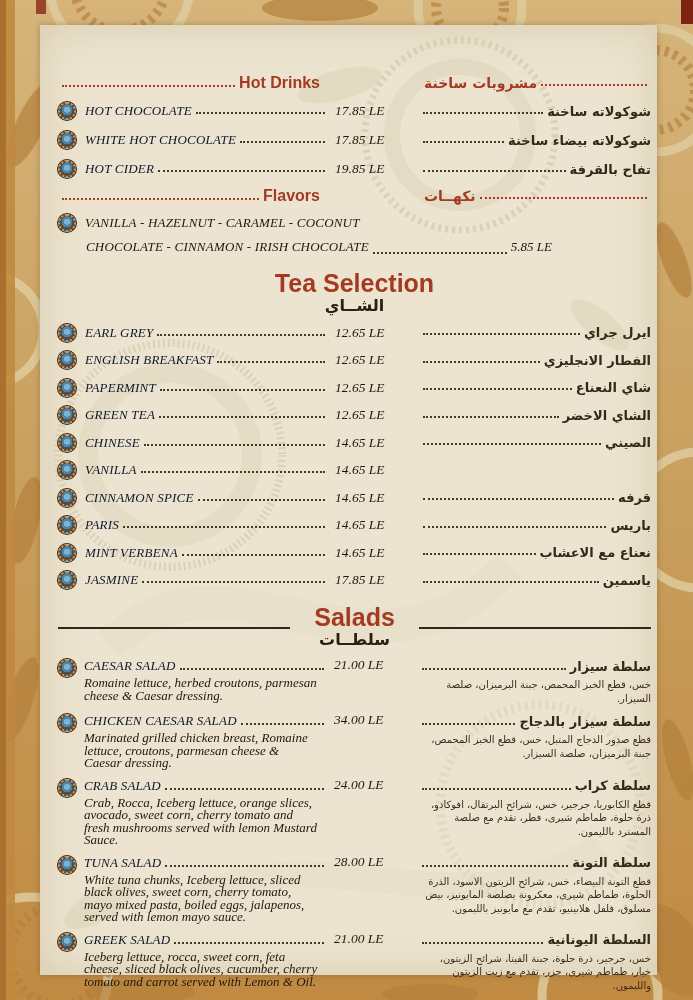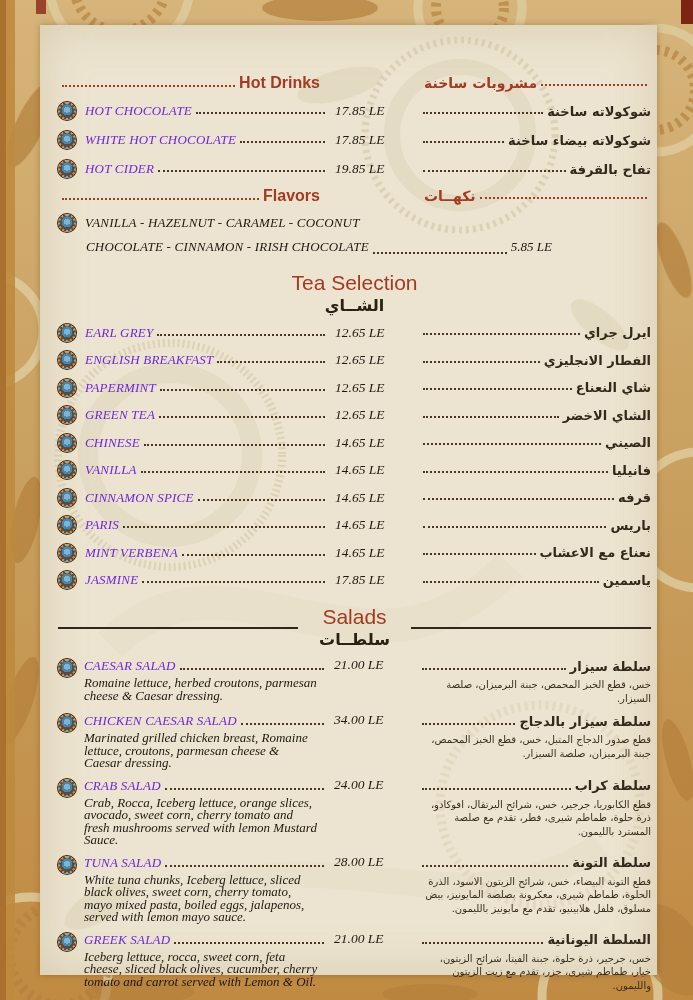--- a/index.html
+++ b/index.html
@@ -13,35 +13,35 @@
   .content{position:relative;z-index:1;}
 
   
   .row{display:flex;align-items:center;}
   .dots{flex:1;align-self:flex-end;margin:0 4px 5px 4px;border-bottom:2px dotted #4a3620;min-width:12px;}
   .dots.red{border-bottom-color:#a43a22;}
   .badge{flex:none;width:14px;height:14px;border-radius:50%;border:2px dotted #c59a5e;
          background:radial-gradient(circle at 50% 42%, #7fb3d2 0 3px, #4c84a8 3px 5.5px, #2e5874 5.5px 6.4px, #6d4322 6.4px 100%);
          box-shadow:0 0 0 1px #3a2514;margin-right:9px;}
   .en-wrap{display:flex;width:244px;align-items:center;}
-  .name-en{font-style:italic;font-size:13px;letter-spacing:.2px;white-space:nowrap;color:#6d28d9;}
+  .name-en{font-style:italic;font-size:13px;letter-spacing:.2px;white-space:nowrap;color:#0f172a;}
   .price{width:90px;font-style:italic;font-size:13.5px;color:#201910;padding-left:6px;box-sizing:border-box;white-space:nowrap;}
   .ar-wrap{flex:1;display:flex;align-items:center;}
   .name-ar{font-family:"DejaVu Sans",sans-serif;font-weight:700;font-size:13px;color:#33281a;white-space:nowrap;}
 
   
   .hdr{display:flex;align-items:center;}
   .hdr-left{display:flex;width:262px;align-items:center;}
   .hdr-gap{width:104px;}
   .hdr-right{display:flex;flex:1;align-items:center;}
   .sec-title{font-family:"Liberation Sans",sans-serif;font-weight:700;font-size:16px;color:#a43a22;white-space:nowrap;}
   .sec-title-ar{font-family:"DejaVu Sans",sans-serif;font-weight:700;font-size:14px;color:#a43a22;white-space:nowrap;}
 
   .center-title{text-align:center;}
-  .big-title{font-family:"Liberation Sans",sans-serif;font-weight:400;font-size:21px;color:#a43a22;line-height:24px;}
+  .big-title{font-family:"Liberation Sans",sans-serif;font-weight:700;font-size:25px;color:#a43a22;line-height:24px;}
   .big-title-ar{font-family:"DejaVu Sans",sans-serif;font-weight:700;font-size:16px;color:#2a2014;line-height:21px;}
 
   .divider{display:flex;align-items:flex-end;height:24px;gap:10px;}
   .divider .line{flex:1;border-top:2px solid #30261a;}
   .divider .big-title{margin:0 14px;}
 
   
   .flavors-line1{height:24px;}
   .flavors-line2{display:flex;align-items:center;width:466px;margin-left:28px;height:24px;}
   .flavors-text{font-style:italic;font-size:13px;letter-spacing:.2px;white-space:nowrap;color:#201910;}
@@ -278,24 +278,20 @@
               </span>
             </div>
 
             <div class="row item-row">
               <span class="badge"></span>
               <span class="en-wrap">
                 <span class="name-en">VANILLA</span>
                 <span class="dots"></span>
               </span>
               <span class="price">14.65 LE</span>
-              <span class="ar-wrap">
-                <span class="dots"></span>
-                <span class="name-ar" dir="rtl">فانيليا</span>
-              </span>
             </div>
 
             <div class="row item-row">
               <span class="badge"></span>
               <span class="en-wrap">
                 <span class="name-en">CINNAMON SPICE</span>
                 <span class="dots"></span>
               </span>
               <span class="price">14.65 LE</span>
               <span class="ar-wrap">

